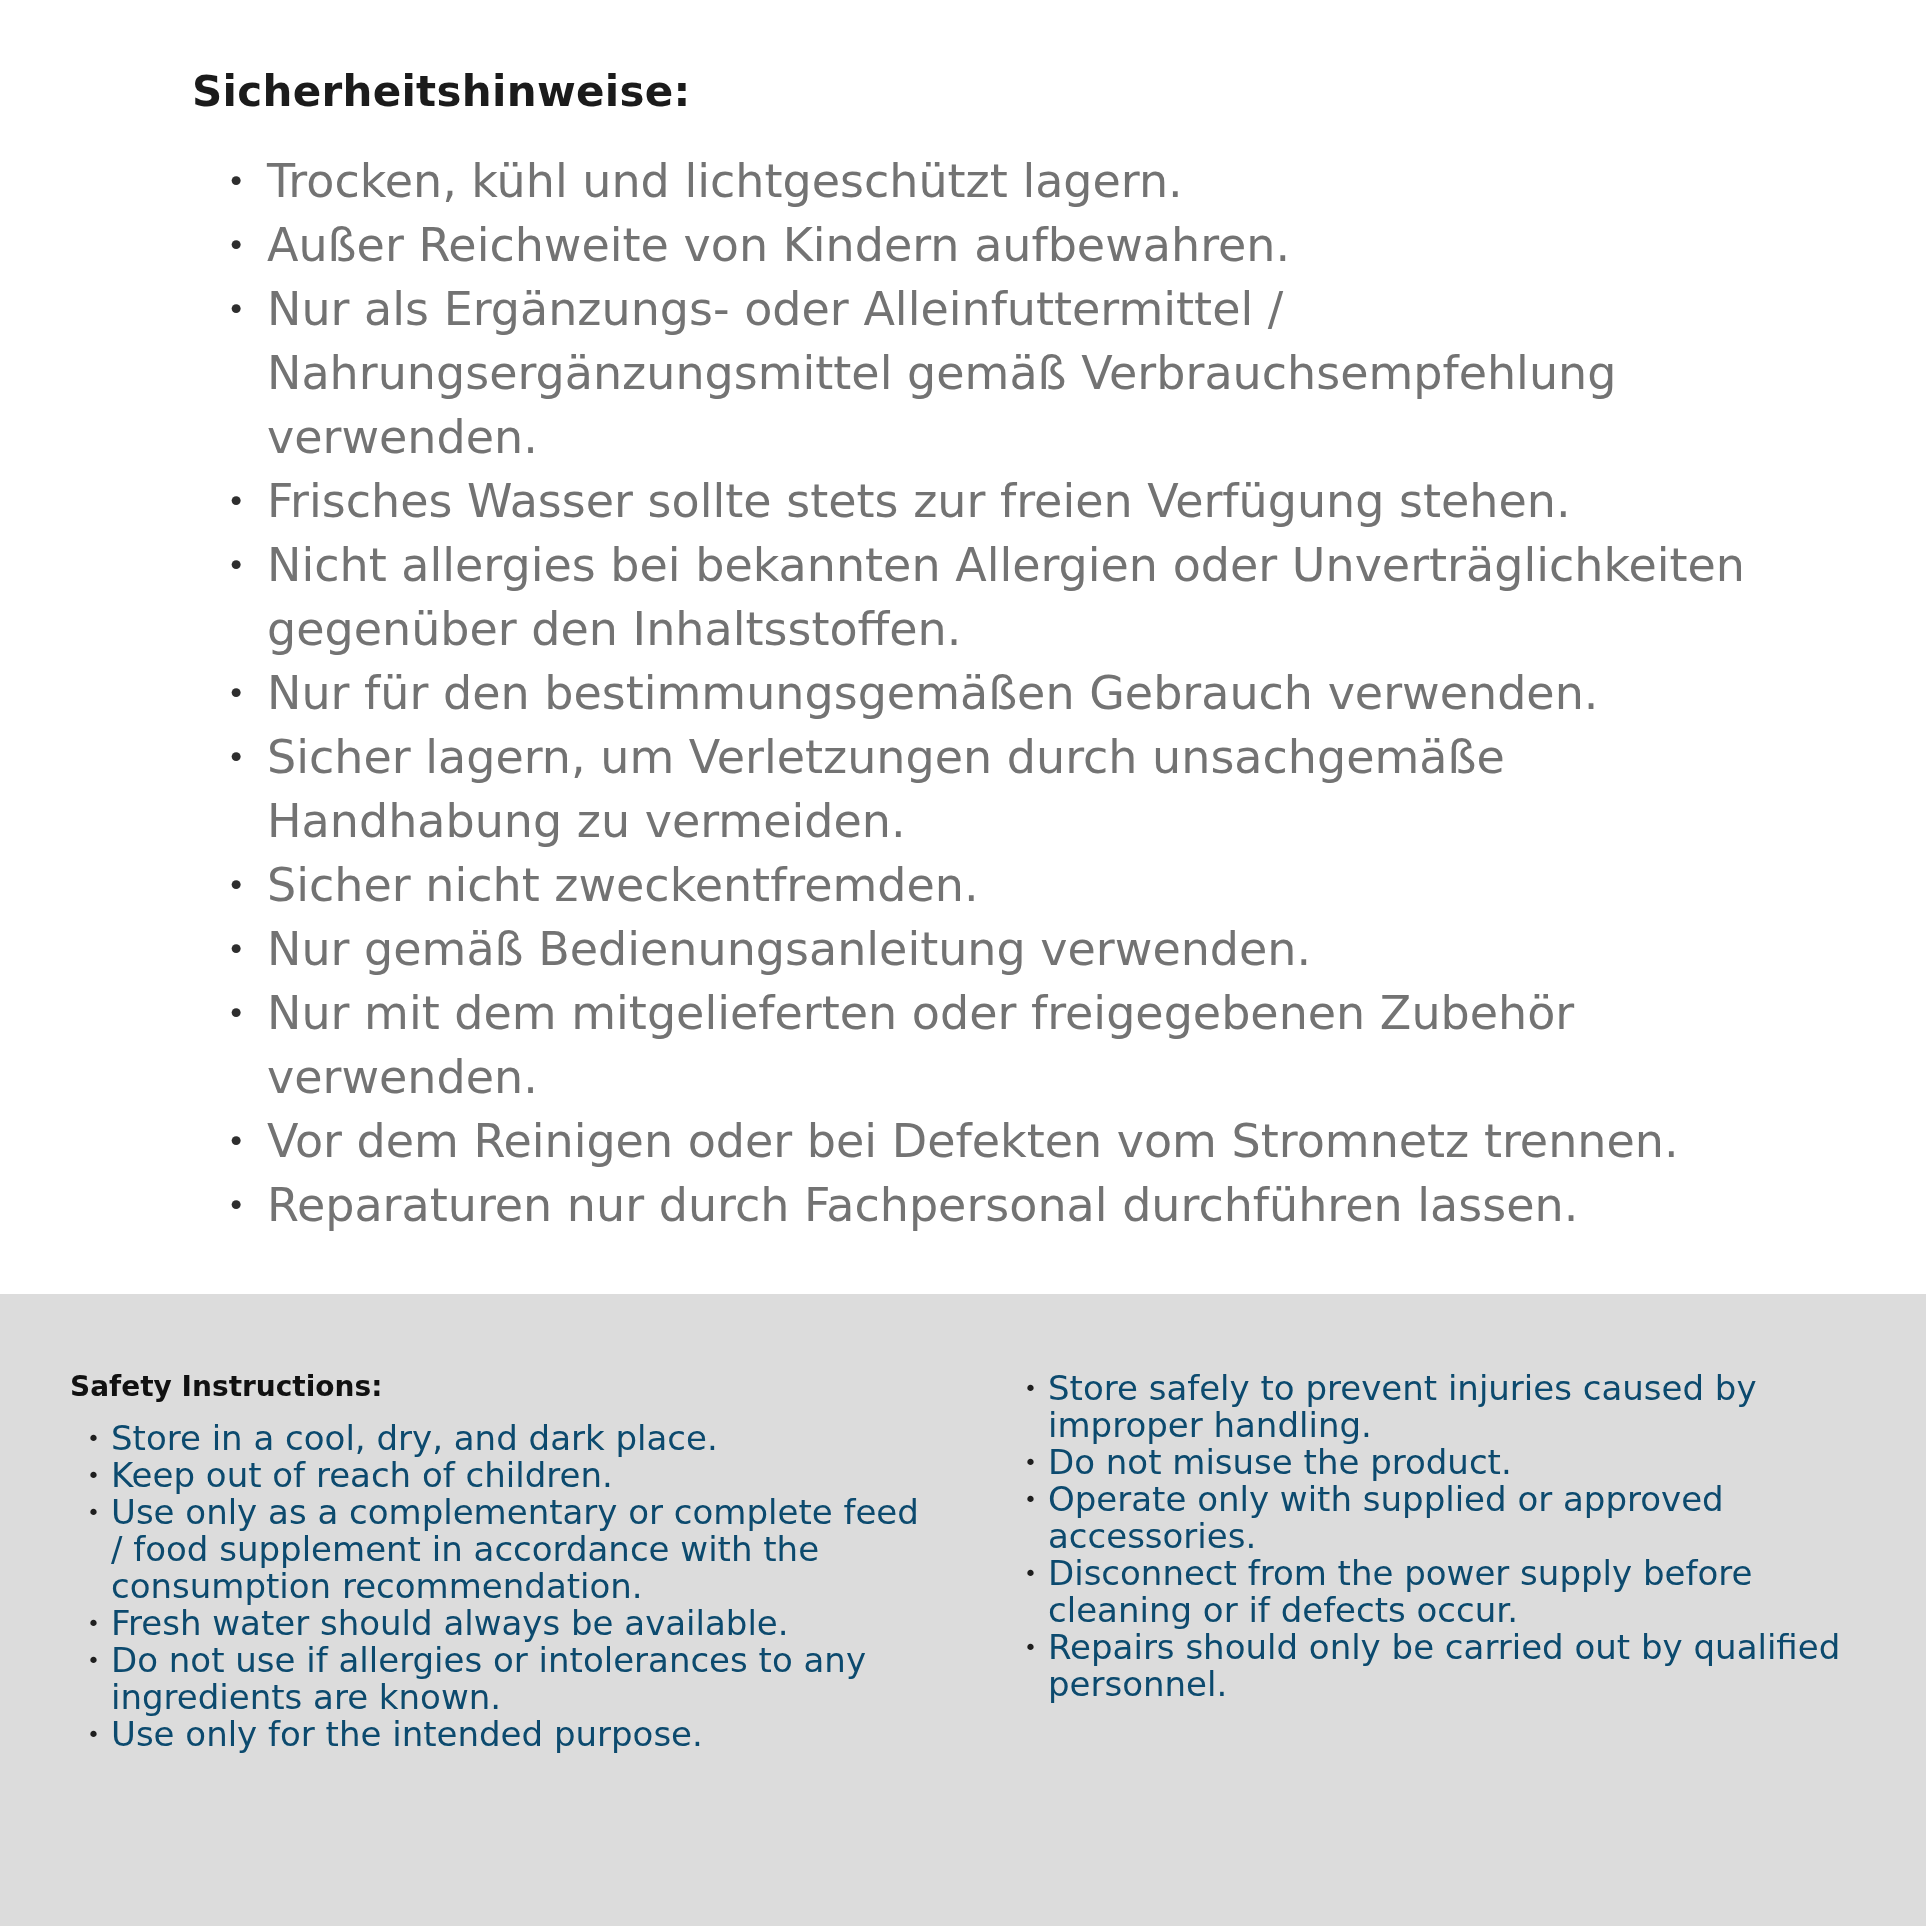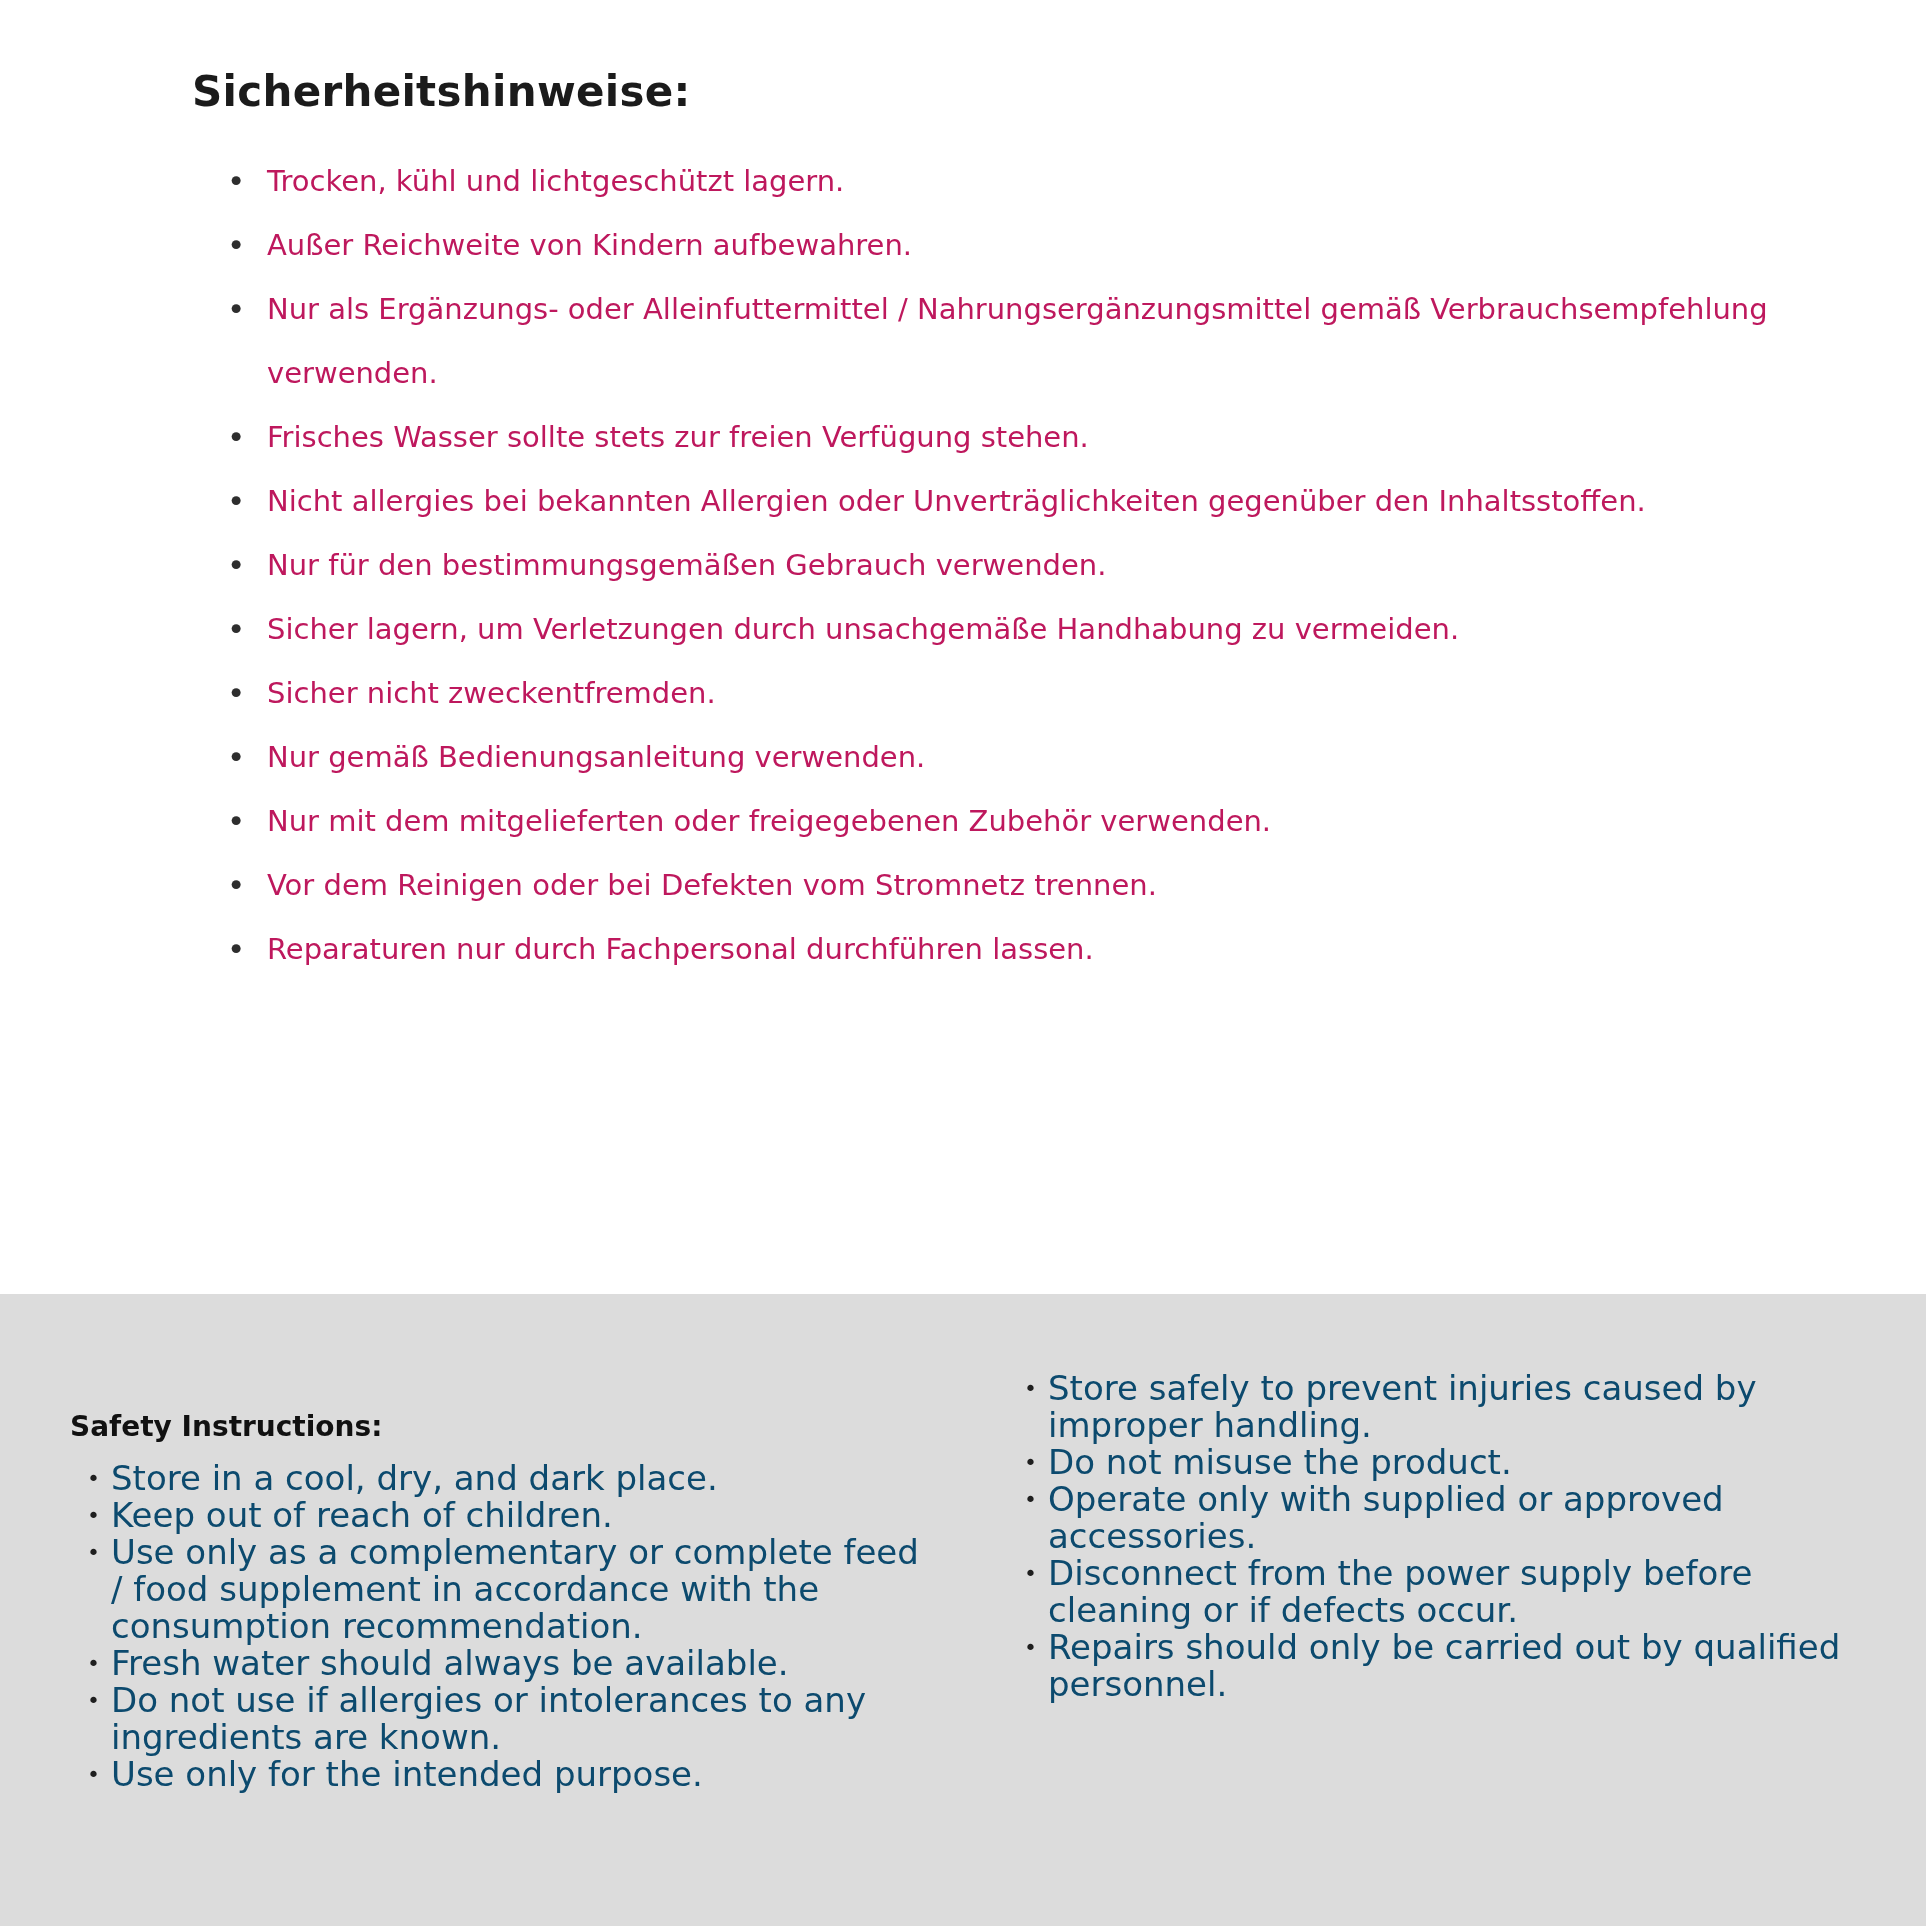--- a/index.html
+++ b/index.html
@@ -32,44 +32,44 @@
     margin-bottom: 33px;
     letter-spacing: 0.3px;
   }
   .german-section ul {
     list-style: none;
     max-width: 1618px;
     padding-left: 35px;
   }
   .german-section li {
     position: relative;
-    font-size: 29px;
+    font-size: 46px;
     line-height: 64px;
-    color: #be185d;
+    color: #737373;
     padding-left: 40px;
   }
   .german-section li::before {
     content: "\2022";
     position: absolute;
     left: 0;
     top: 0;
     font-size: 31px;
     line-height: 64px;
     color: #2e2e2e;
   }
 
   
   .english-section {
     background: #dcdcdc;
     flex: 1;
     display: flex;
     padding: 76px 71px 0 132px;
     gap: 83px;
   }
-  .col-left { width: 867px; margin-top: 40px; }
+  .col-left { width: 867px; }
   .col-right { width: 835px; }
   .english-section h2 {
     font-size: 28px;
     font-weight: 700;
     color: #111111;
     margin-bottom: 16.7px;
   }
   .english-section ul {
     list-style: none;
     padding-left: 13px;

